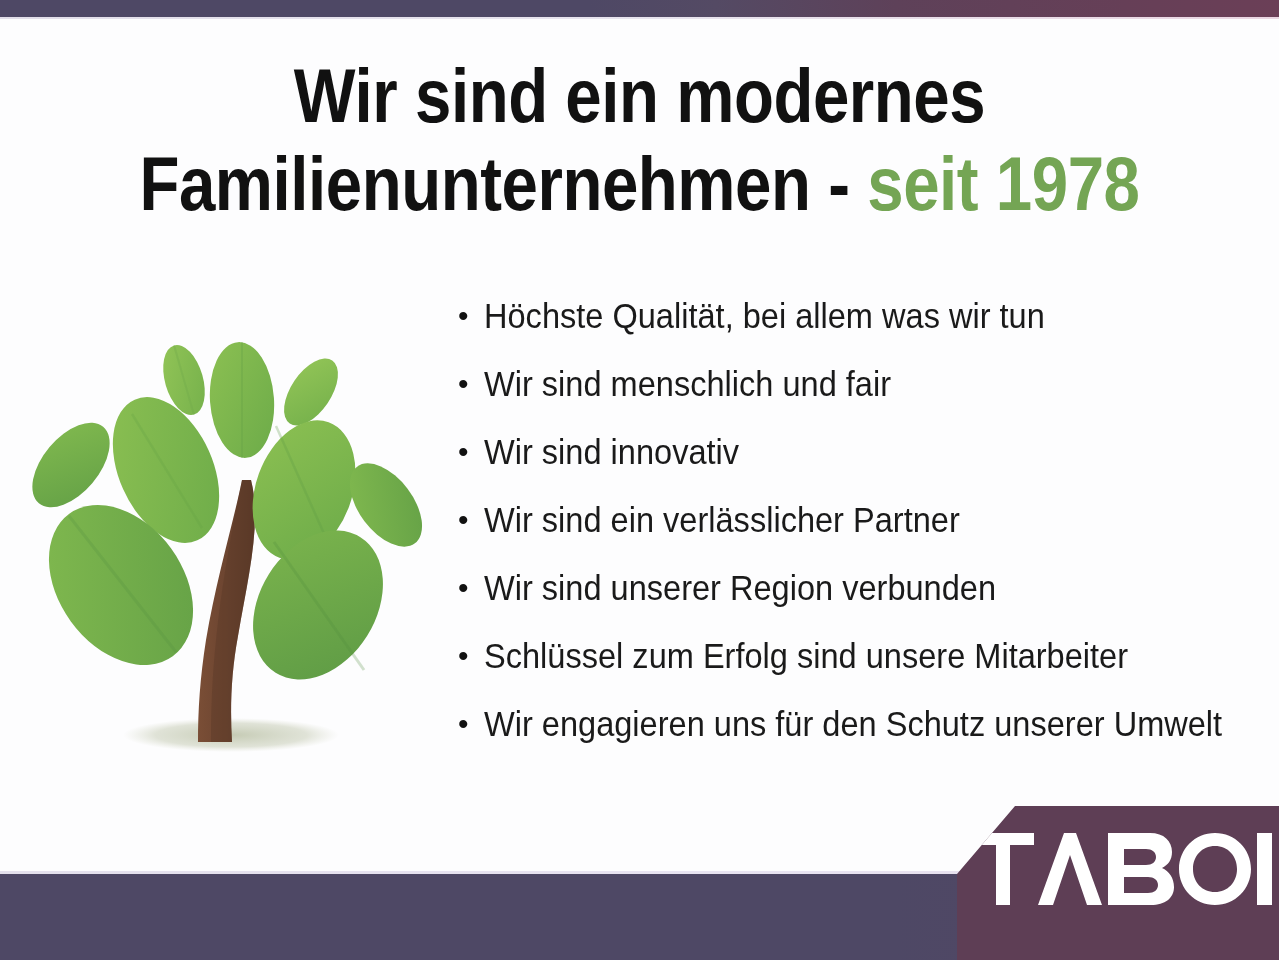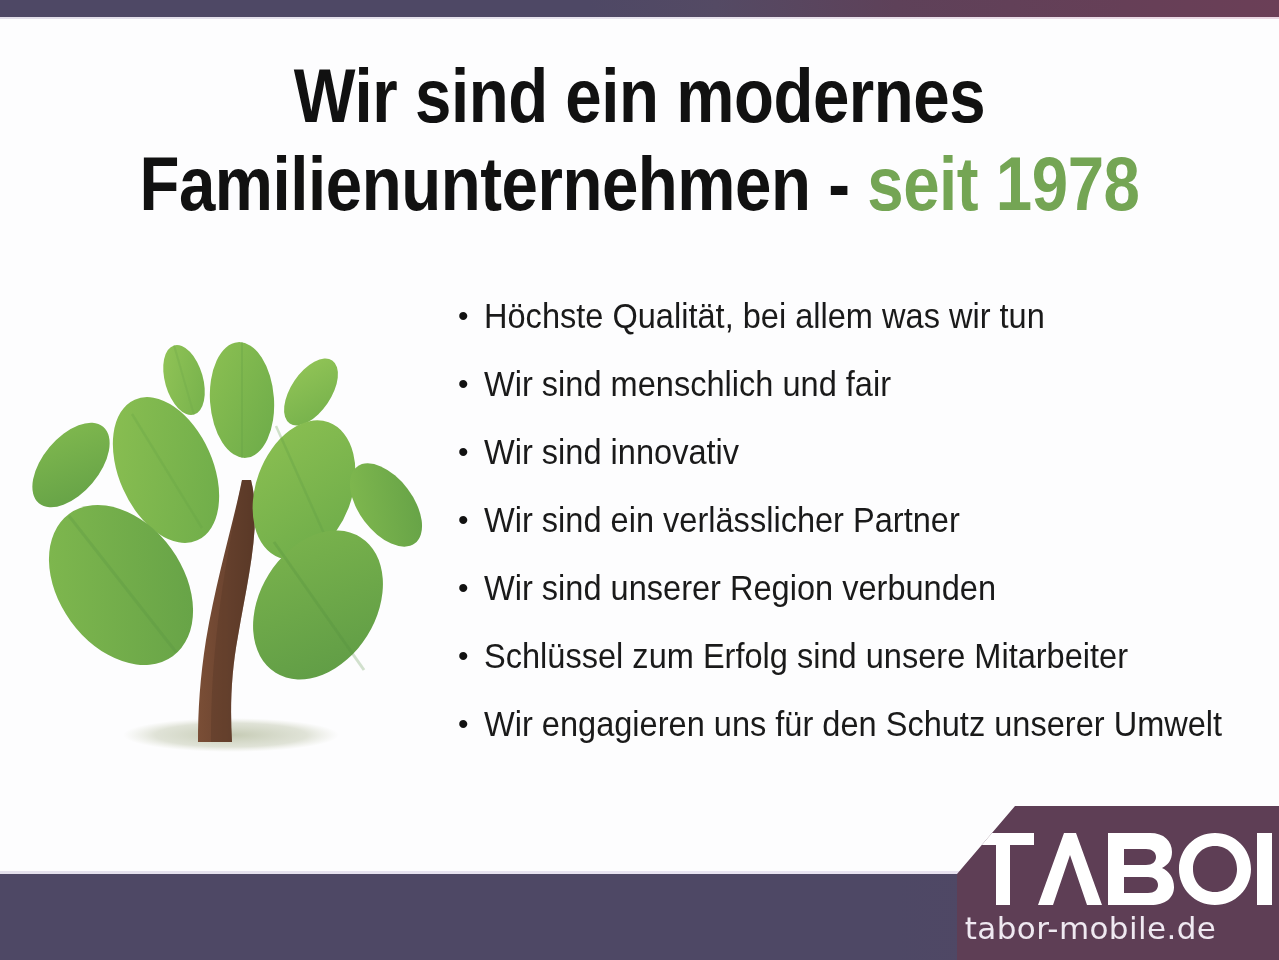--- a/index.html
+++ b/index.html
@@ -287,17 +287,16 @@
             <path d="M243 0 C263 0 279 16 279 36 C279 56 263 72 243 72 C223 72 207 56 207 36 C207 16 223 0 243 0 Z M243 13 C230 13 221 23 221 36 C221 49 230 59 243 59 C256 59 265 49 265 36 C265 23 256 13 243 13 Z"></path>
 
             <path d="M285 0 H300 V72 H285 Z"></path>
           </g>
           <g fill="#ffffff">
 
             <path d="M262 0 H292 C302 0 300 0 300 0 Z" opacity="0"></path>
           </g>
         </svg>
       </div>
-      <div class="logo-url">tabor-mobile.de</div>
     </div>
   </div>
 
 </div>
 
 </body></html>

